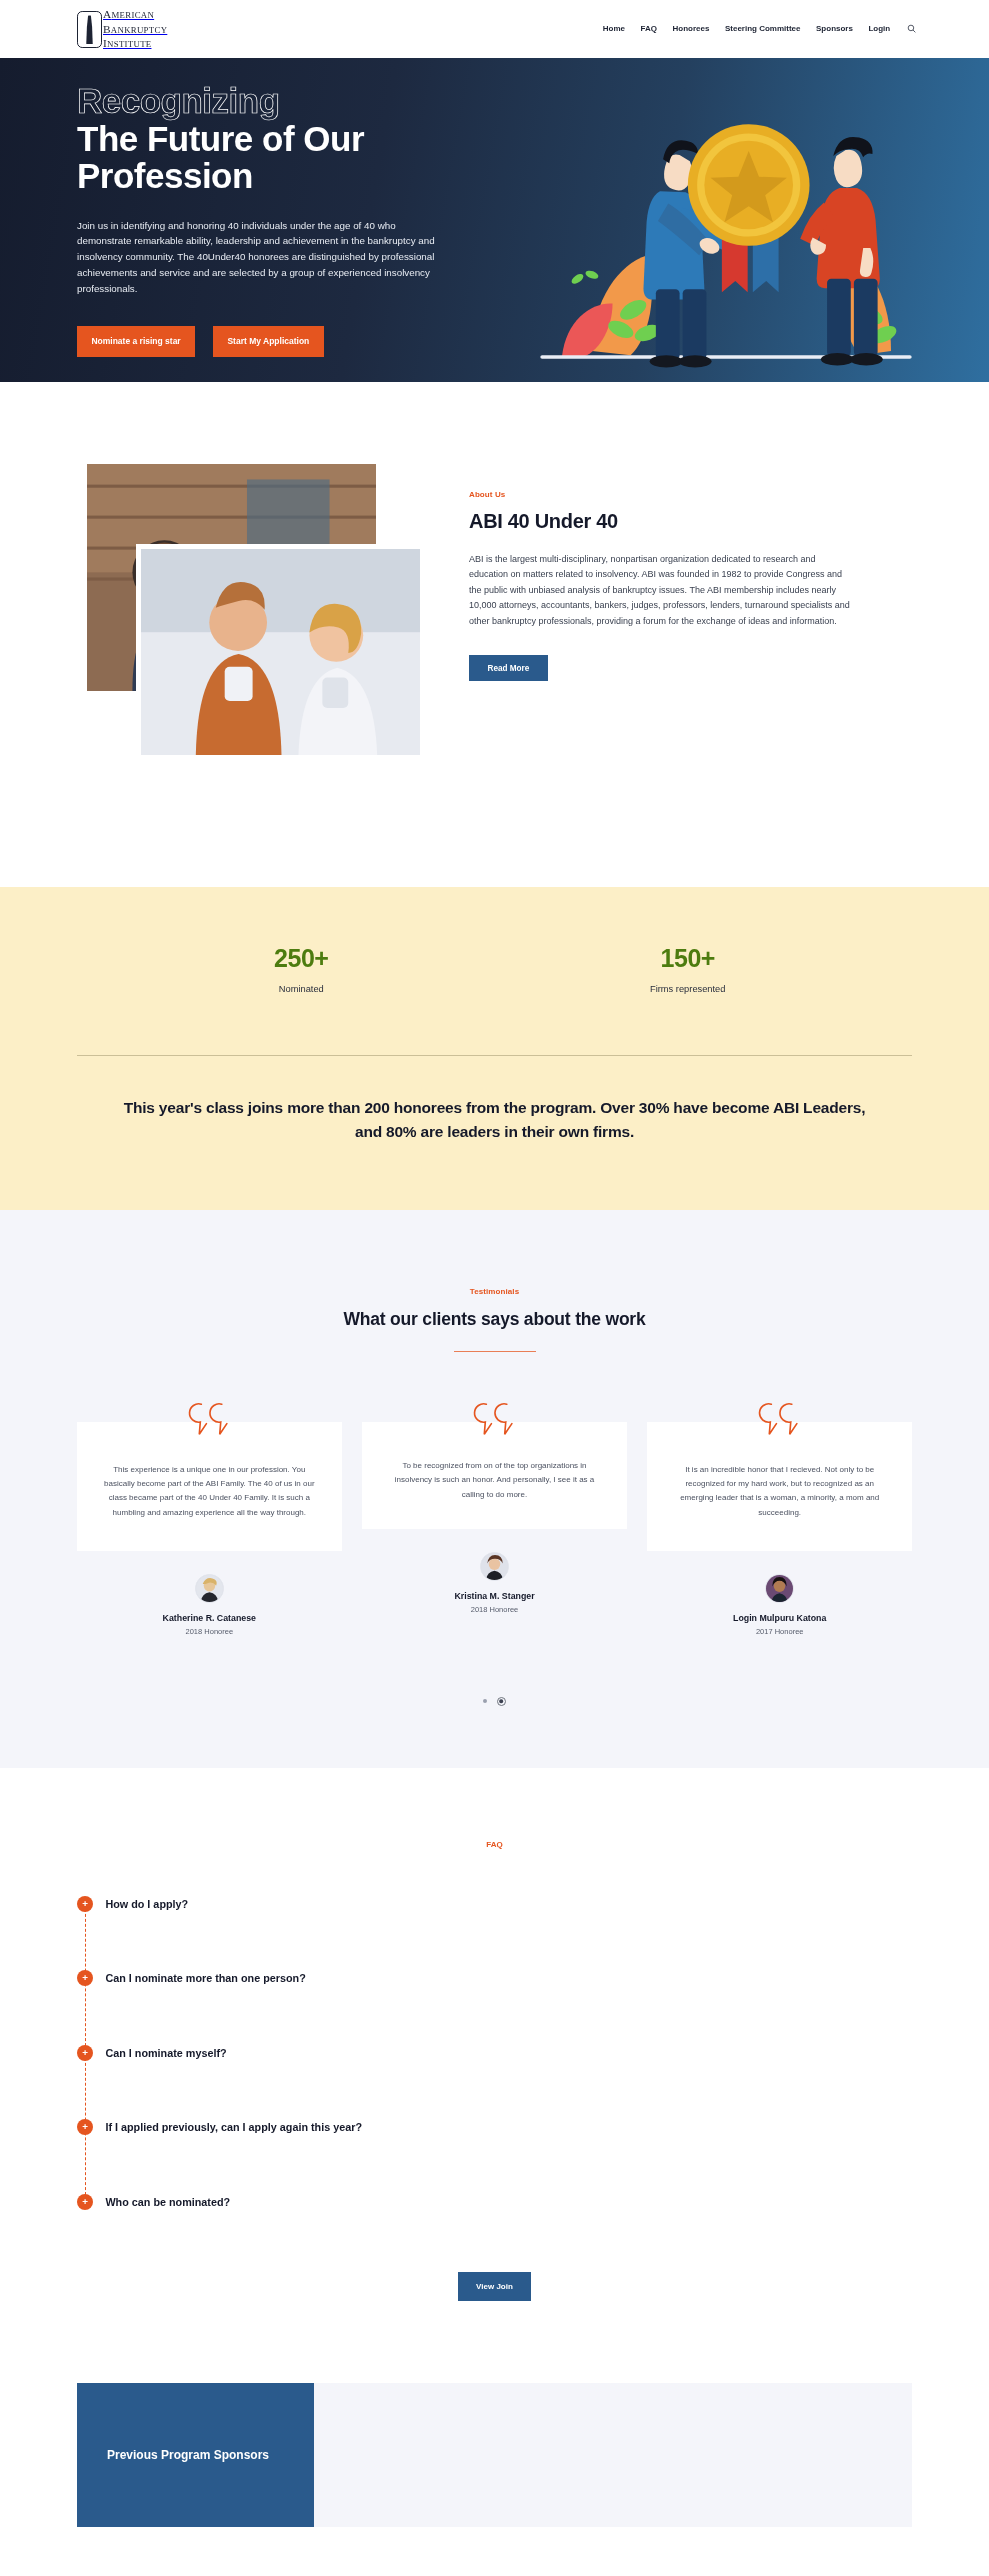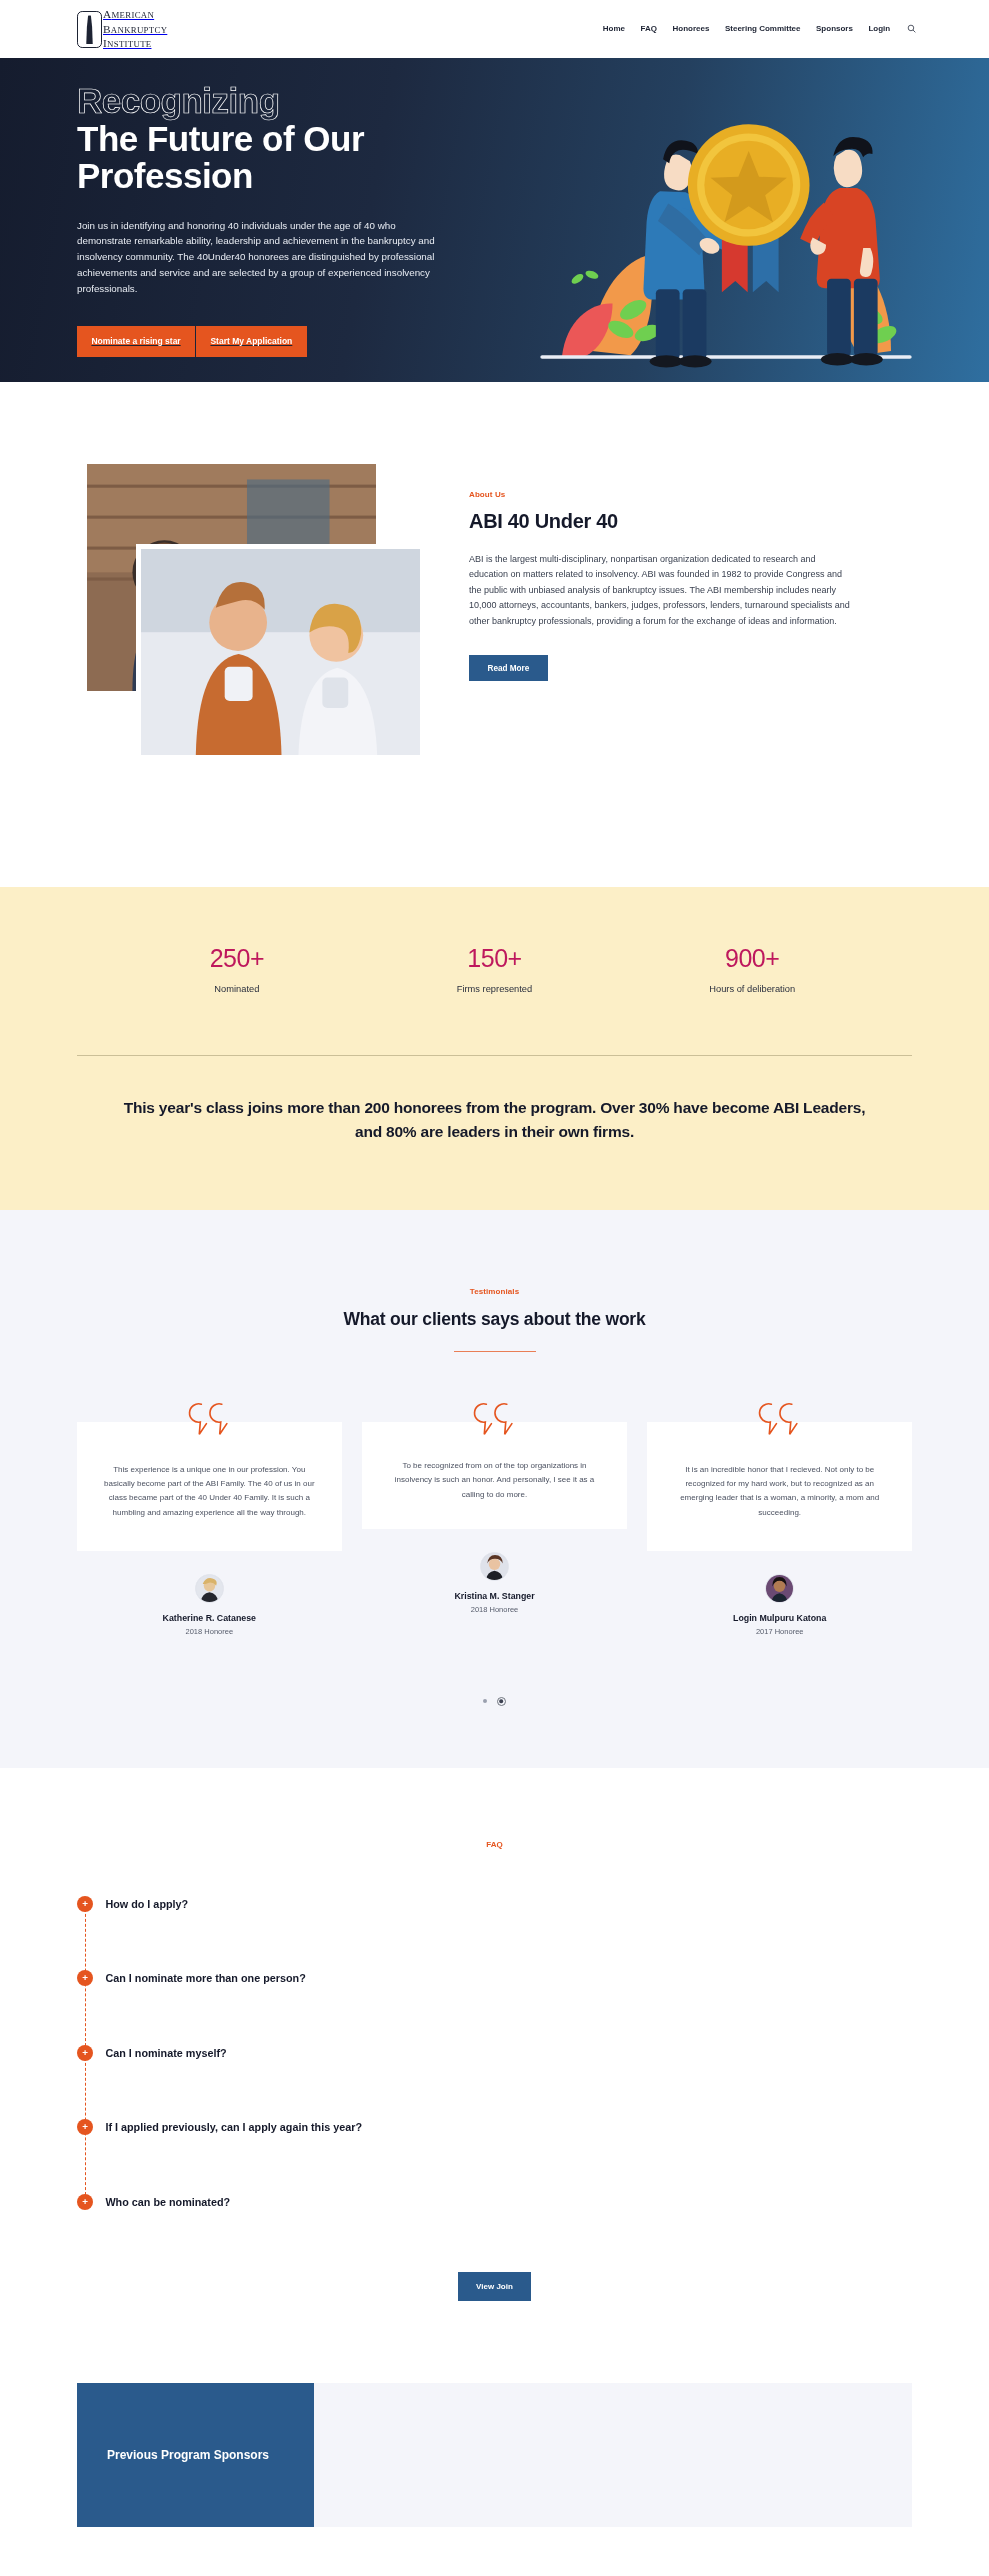--- a/index.html
+++ b/index.html
@@ -96,21 +96,21 @@
     letter-spacing: -0.5px;
     margin-top: 1px;
   }
   .hero-sub {
     margin-top: 23px;
     color: #e8ecf3;
     font-size: 9.8px;
     line-height: 1.62;
     max-width: 361px;
   }
-  .hero-btns { margin-top: 29px; display: flex; gap: 1px; text-decoration: underline; }
+  .hero-btns { margin-top: 29px; display: flex; gap: 18px; }
   .btn {
     display: inline-flex;
     align-items: center;
     justify-content: center;
     border: none;
     cursor: pointer;
     font-family: inherit;
     font-weight: 700;
     text-decoration: none;
     white-space: nowrap;
@@ -176,22 +176,22 @@
   }
   .stats-row {
     display: flex;
     justify-content: space-between;
     text-align: center;
     padding: 0 31px;
   }
   .stat { flex: 1 1 0; }
   .stat-num {
     font-size: 25px;
-    font-weight: 400;
-    color: #be185d;
+    font-weight: 700;
+    color: #4d7c0f;
     letter-spacing: -0.5px;
   }
   .stat-label {
     margin-top: 11.3px;
     font-size: 9.3px;
     color: #2a2f3d;
     font-weight: 500;
   }
   .stats-divider {
     margin: 61px 0 0;
@@ -514,24 +514,20 @@
   <section class="stats">
     <div class="stats-row">
       <div class="stat">
         <div class="stat-num">250+</div>
         <div class="stat-label">Nominated</div>
       </div>
       <div class="stat">
         <div class="stat-num">150+</div>
         <div class="stat-label">Firms represented</div>
       </div>
-      <div class="stat">
-        <div class="stat-num">900+</div>
-        <div class="stat-label">Hours of deliberation</div>
-      </div>
     </div>
     <hr class="stats-divider">
     <p class="stats-claim">This year's class joins more than 200 honorees from the program. Over 30% have become ABI Leaders, and 80% are leaders in their own firms.</p>
   </section>
 
   <section class="testimonials">
     <div class="sec-head">
       <div class="eyebrow">Testimonials</div>
       <h2 class="sec-h2">What our clients says about the work</h2>
       <div class="sec-rule"></div>

